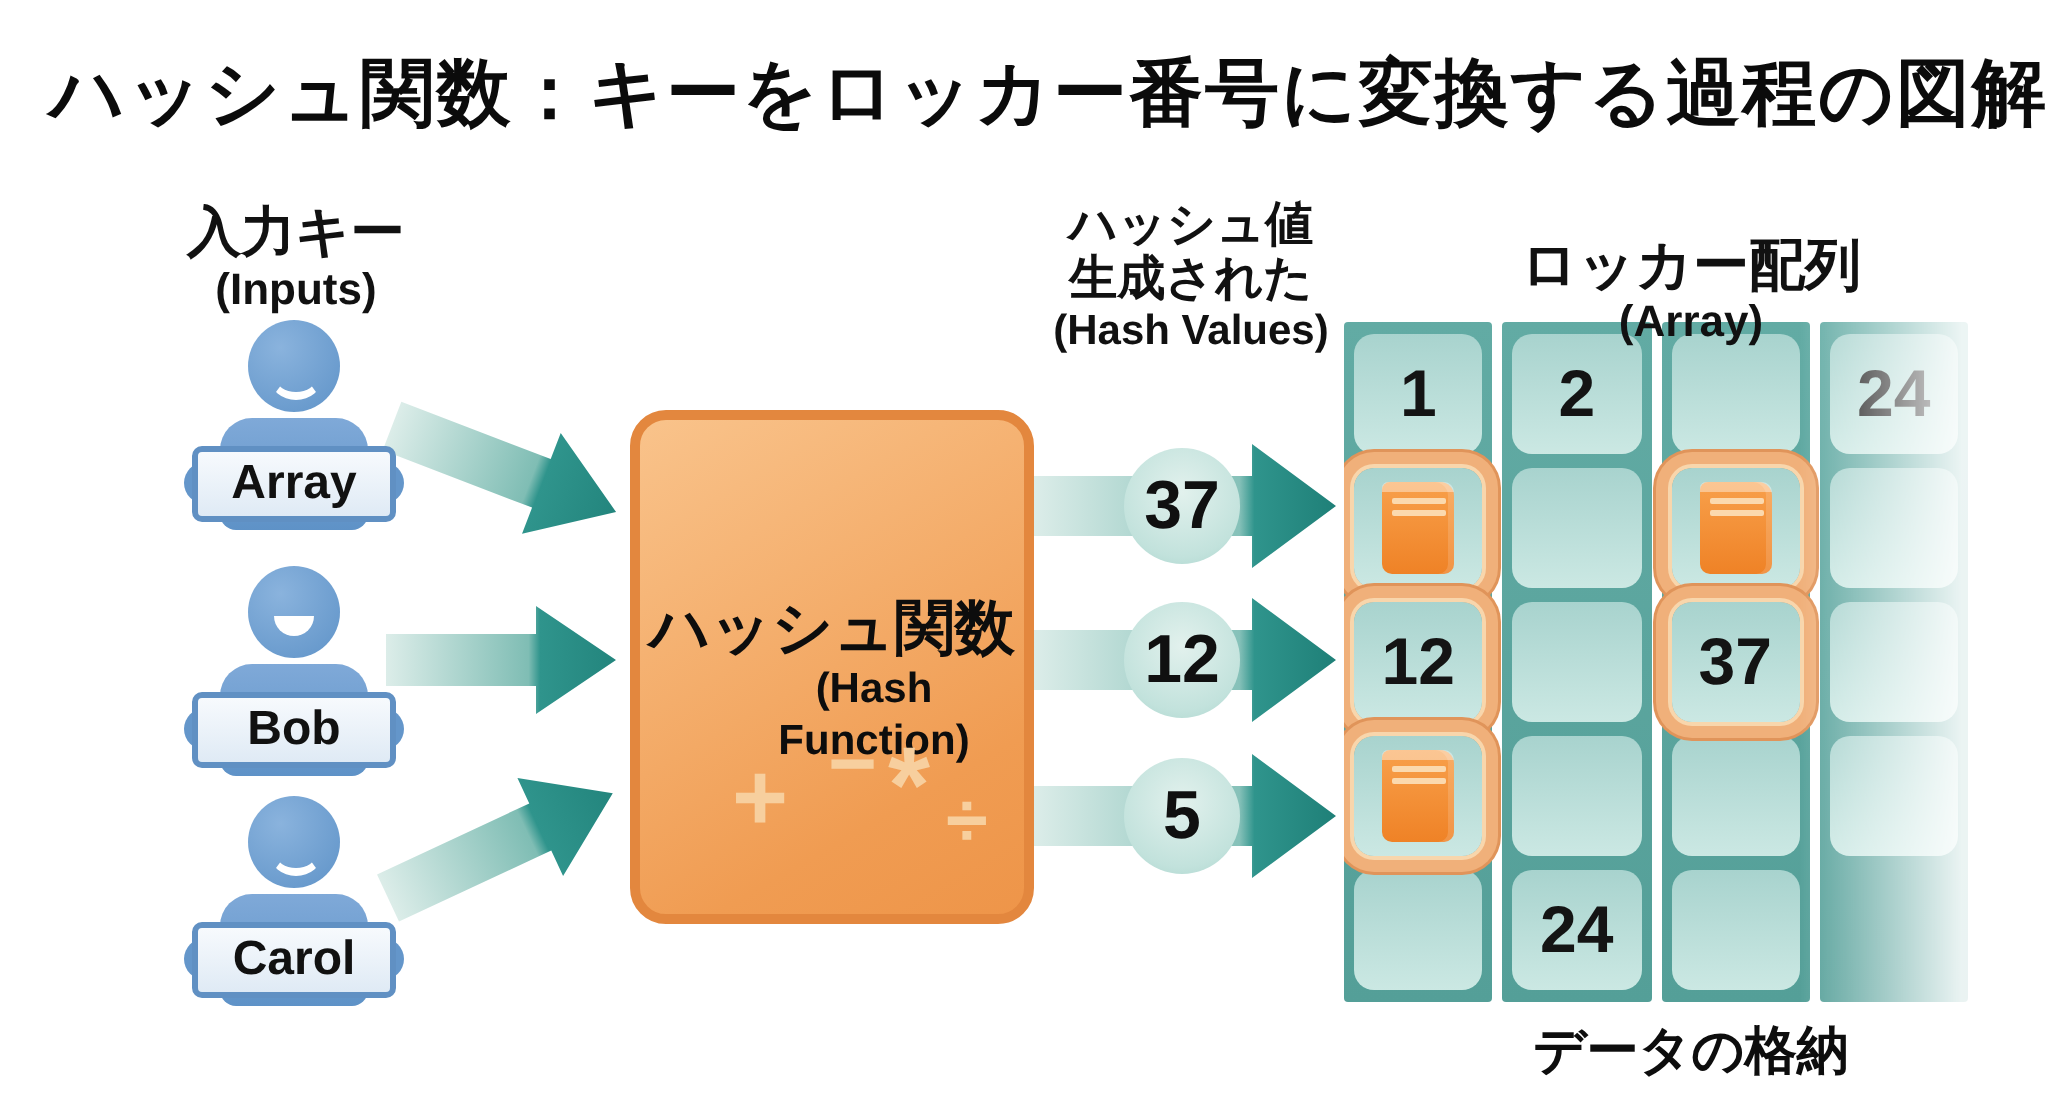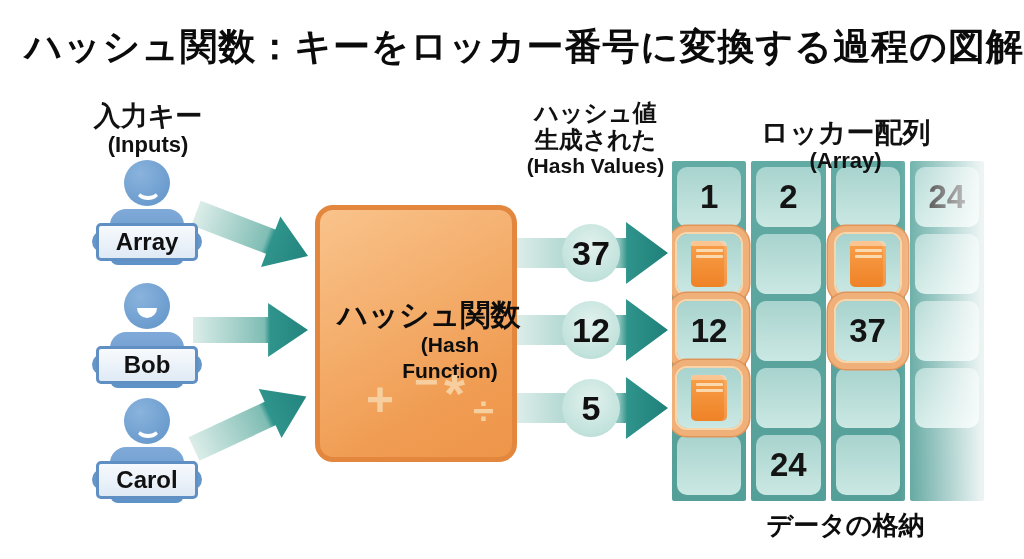--- a/index.html
+++ b/index.html
@@ -51,21 +51,21 @@
     display:flex; align-items:center; justify-content:center;
     font-size:24px; font-weight:bold; color:#111;
   }
 
   
   #hash-box {
     position:absolute; left:315px; top:205px; width:202px; height:257px; box-sizing:border-box;
     background:linear-gradient(150deg,#f9c38b,#f09c52 75%,#ee9549);
     border:5px solid #e3873e; border-radius:18px; z-index:2;
   }
-  .hash-labels { position:absolute; top:88px; left:13px; width:100%; text-align:center; color:#0d0d0d; }
+  .hash-labels { position:absolute; top:88px; left:0; width:100%; text-align:center; color:#0d0d0d; }
   .hash-ja { font-size:30px; font-weight:bold; line-height:34px; }
   .hash-en { font-size:21px; font-weight:bold; line-height:26px;padding-left:42px; }
   .sym { position:absolute; color:#f7cf9e; font-weight:bold; z-index:1; }
   .sym-plus  { left:46px;  top:162px; font-size:48px; }
   .sym-minus { left:94px;  top:148px; font-size:42px; }
   .sym-star  { left:124px; top:152px; font-size:54px; }
   .sym-div   { left:153px; top:180px; font-size:38px; }
 
   
   .arrows { position:absolute; left:0; top:0; z-index:1; }

